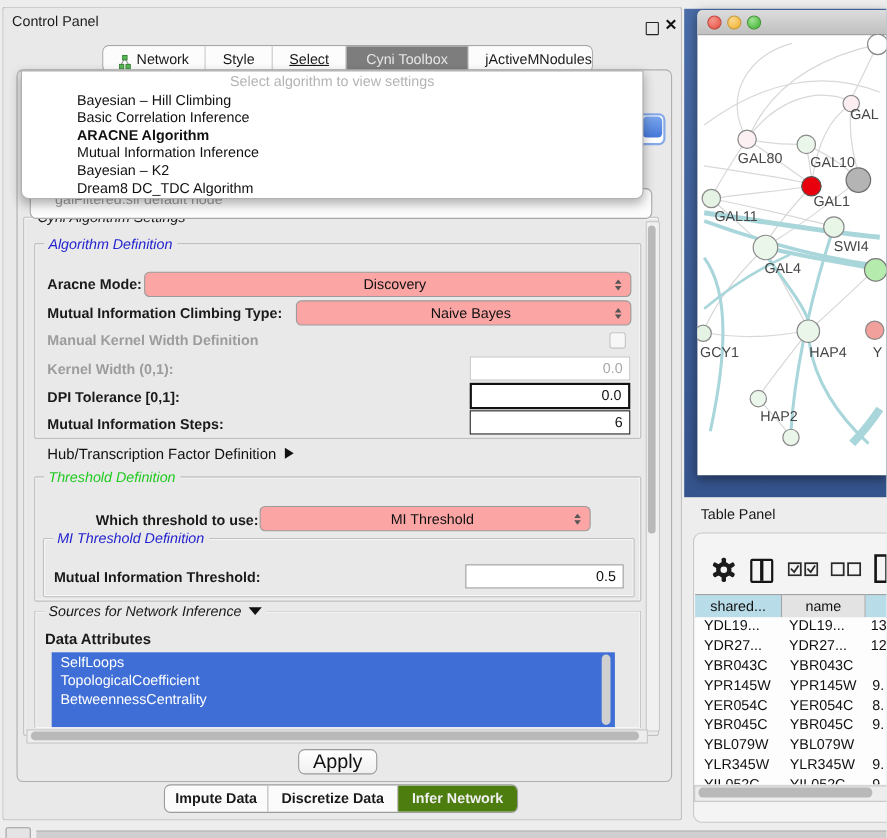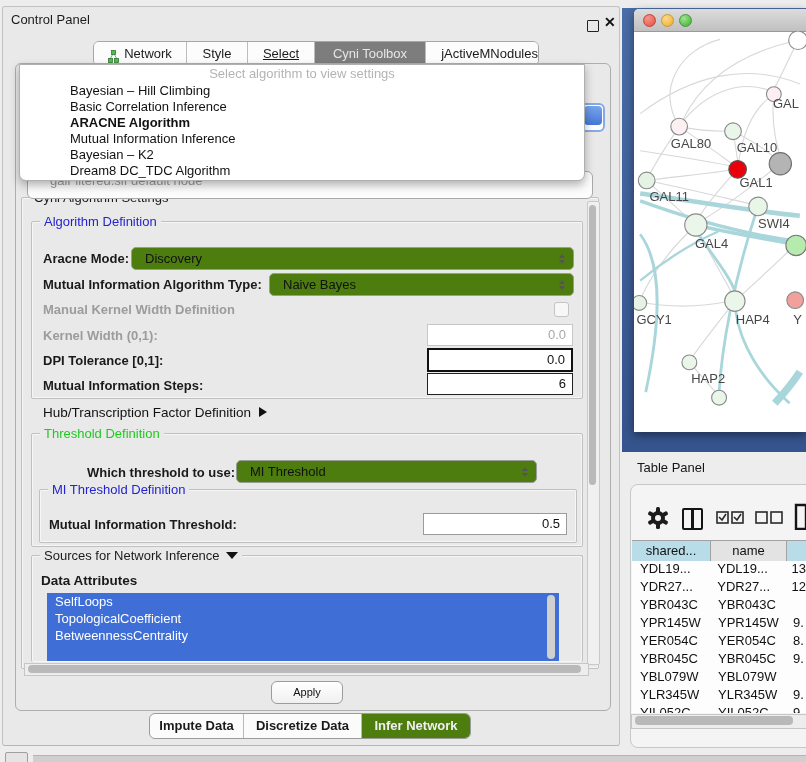--- a/index.html
+++ b/index.html
@@ -26,46 +26,46 @@
   .dd-ph{font-size:13px;line-height:18px;text-align:center;color:#b4b4b4;}
   .dd-item{font-size:13px;line-height:16px;padding-left:6px;color:#111;white-space:nowrap;margin-left:44px;}
   .dd-item.sel{font-weight:bold;}
   
   .combo-frag{left:556px;top:96px;width:42px;height:25px;background:#fff;border:2px solid #86a9e7;border-radius:6px;z-index:5;}
   .combo-frag .btn{position:absolute;right:1px;top:1px;width:18px;height:19px;border-radius:4px;
     background:linear-gradient(#79a5ec,#4577d9);}
   .combo-sliver{left:24px;top:164px;width:564px;height:26px;background:#fcfcfc;border:1px solid #a8a8a8;border-radius:6px;z-index:4;overflow:hidden;}
   .combo-sliver span{position:absolute;left:22px;top:1px;font-size:13px;color:#9b9b9b;}
   
-  .groupbox{border:1px solid #c0c0c0;border-radius:2px;box-shadow:inset 0 0 0 1px #f6f6f6;}
+  .groupbox{border:1px solid #c0c0c0;border-radius:2px;box-shadow:inset 0 0 0 1px #f6f6f6;font-style:italic;}
   .legend{position:absolute;top:-8px;left:8px;background:#e9e9e9;padding:0 4px;font-size:13px;color:#1a1a1a;white-space:nowrap;}
   .legend.blue{color:#2323cf;}
   .legend.green{color:#1fca1f;}
   .lbl{font-size:13px;font-weight:bold;color:#1a1a1a;white-space:nowrap;}
   .lbl.dis{color:#9c9c9c;}
   .plain{font-size:13px;color:#111;white-space:nowrap;}
-  .combo{background:#4d7c0f;border:1px solid #9b9b9b;border-radius:5px;font-size:13px;line-height:21px;color:#111;padding-left:13px;}
+  .combo{background:#fca5a5;border:1px solid #9b9b9b;border-radius:5px;font-size:13px;line-height:21px;color:#111;padding-left:13px;text-align:center;}
   .arrows{position:absolute;right:8px;top:50%;transform:translateY(-50%);display:flex;flex-direction:column;gap:2px;}
   .tri-up{width:0;height:0;border-left:3.5px solid transparent;border-right:3.5px solid transparent;border-bottom:4.5px solid #555;}
   .tri-dn{width:0;height:0;border-left:3.5px solid transparent;border-right:3.5px solid transparent;border-top:4.5px solid #555;}
   .tri-right{display:inline-block;width:0;height:0;border-top:5.5px solid transparent;border-bottom:5.5px solid transparent;border-left:8px solid #111;margin-left:8px;}
   .tri-down-b{display:inline-block;width:0;height:0;border-left:6px solid transparent;border-right:6px solid transparent;border-top:7px solid #111;margin-left:6px;vertical-align:1px;}
   .tfield{background:#fff;border:1px solid #9b9b9b;font-size:13px;color:#111;text-align:right;padding:0 6px;line-height:20px;}
   .tfield.dis{border-color:#c6c6c6;color:#a8a8a8;}
   .tfield.focus{border:2px solid #111;}
   .tfield.thin{border:1px solid #222;}
   .cb{width:13px;height:13px;border:1.5px solid #c4c4c4;border-radius:3px;background:#f7f7f7;}
   .attr-list{background:#3e6ed6;overflow:hidden;}
   .attr-item{font-size:13px;line-height:17px;color:#fff;padding-left:8px;white-space:nowrap;}
   .vscroll{background:#f0f0f0;border:1px solid #c9c9c9;border-radius:2px;}
   .vthumb{position:absolute;left:1px;width:7px;background:#b9b9b9;border-radius:4px;}
   .hscroll{background:#ededed;border:1px solid #c6c6c6;}
   .hthumb{position:absolute;top:1px;height:8px;background:#b9b9b9;border-radius:4px;}
   .btn-apply{background:linear-gradient(#ffffff,#f0f0f0);border:1px solid #9c9c9c;border-radius:6px;
-    font-size:11px;color:#111;text-align:center;line-height:21px;}
+    font-size:18px;color:#111;text-align:center;line-height:21px;}
   .bottom-tabbar{left:146px;top:706px;height:24px;display:flex;border:1px solid #9b9b9b;border-radius:6px;overflow:hidden;background:#fbfbfb;}
   .btab{font-size:13px;line-height:24px;text-align:center;color:#1a1a1a;border-right:1px solid #b9b9b9;font-weight:bold;}
   .btab:last-child{border-right:none;}
   .btab.active{background:#4d7c0f;color:#f0f0f0;}
   
   .desktop{left:622px;top:8px;width:184px;height:444px;background:linear-gradient(#4a6da8,#35538c);}
   .net-window{left:634px;top:9px;width:172px;height:423px;background:#fff;border-radius:5px 0 0 0;
     box-shadow:0 3px 10px rgba(0,0,0,.45);overflow:hidden;}
   .net-titlebar{position:absolute;left:0;top:0;right:0;height:22px;background:linear-gradient(#dcdcdc,#c0c0c0);border-bottom:1px solid #9a9a9a;}
   .light{position:absolute;top:4.5px;width:11px;height:11px;border-radius:50%;}
@@ -151,21 +151,21 @@
     <span class="legend blue">Algorithm Definition</span>
   </div>
   <div class="abs lbl" style="left:40px;top:244px;">Aracne Mode:</div>
   <div class="abs combo" style="left:128px;top:240px;width:428px;height:21px;">
     <span>Discovery</span>
     <span class="arrows">
         <span class="tri-up"></span>
         <span class="tri-dn"></span>
       </span>
   </div>
-  <div class="abs lbl" style="left:40px;top:270px;">Mutual Information Algorithm Type:</div>
+  <div class="abs lbl" style="left:40px;top:270px;">Mutual Information Climbing Type:</div>
   <div class="abs combo" style="left:266px;top:266px;width:290px;height:21px;">
     <span>Naive Bayes</span>
     <span class="arrows">
         <span class="tri-up"></span>
         <span class="tri-dn"></span>
       </span>
   </div>
   <div class="abs lbl dis" style="left:40px;top:295px;">Manual Kernel Width Definition</div>
   <div class="abs cb" style="left:551px;top:295px;"></div>
   <div class="abs lbl dis" style="left:40px;top:321px;">Kernel Width (0,1):</div>

